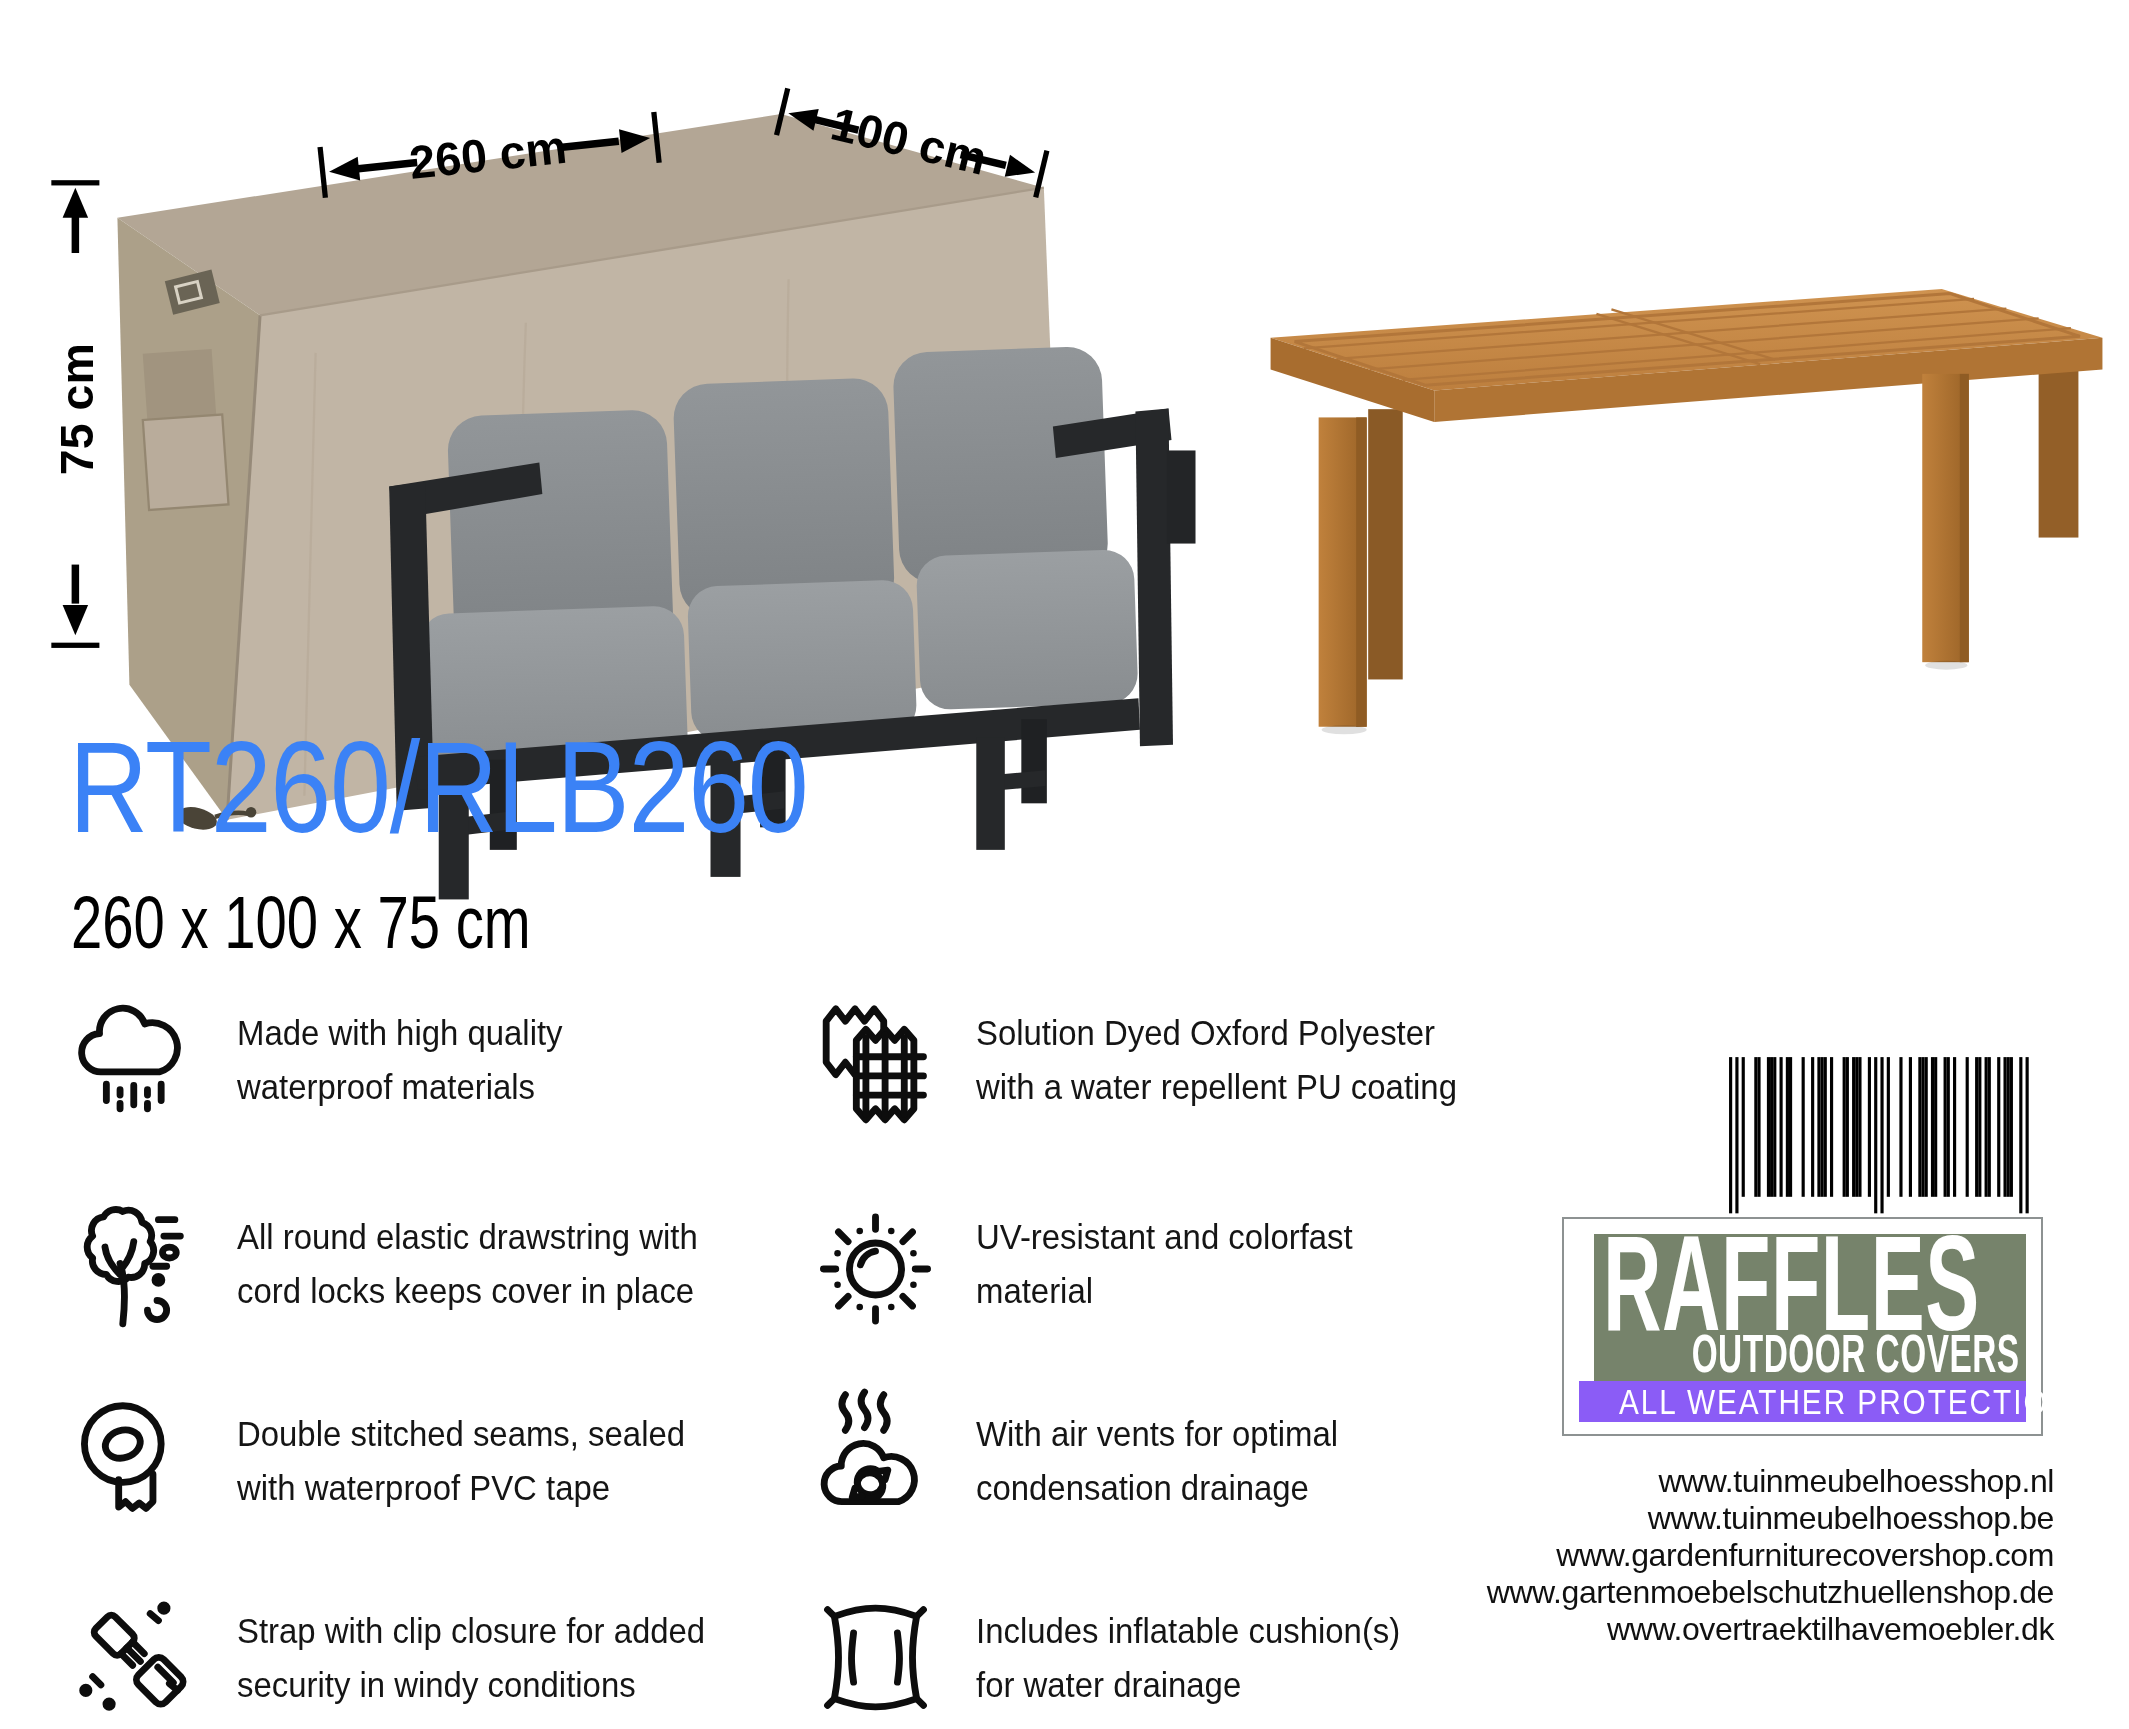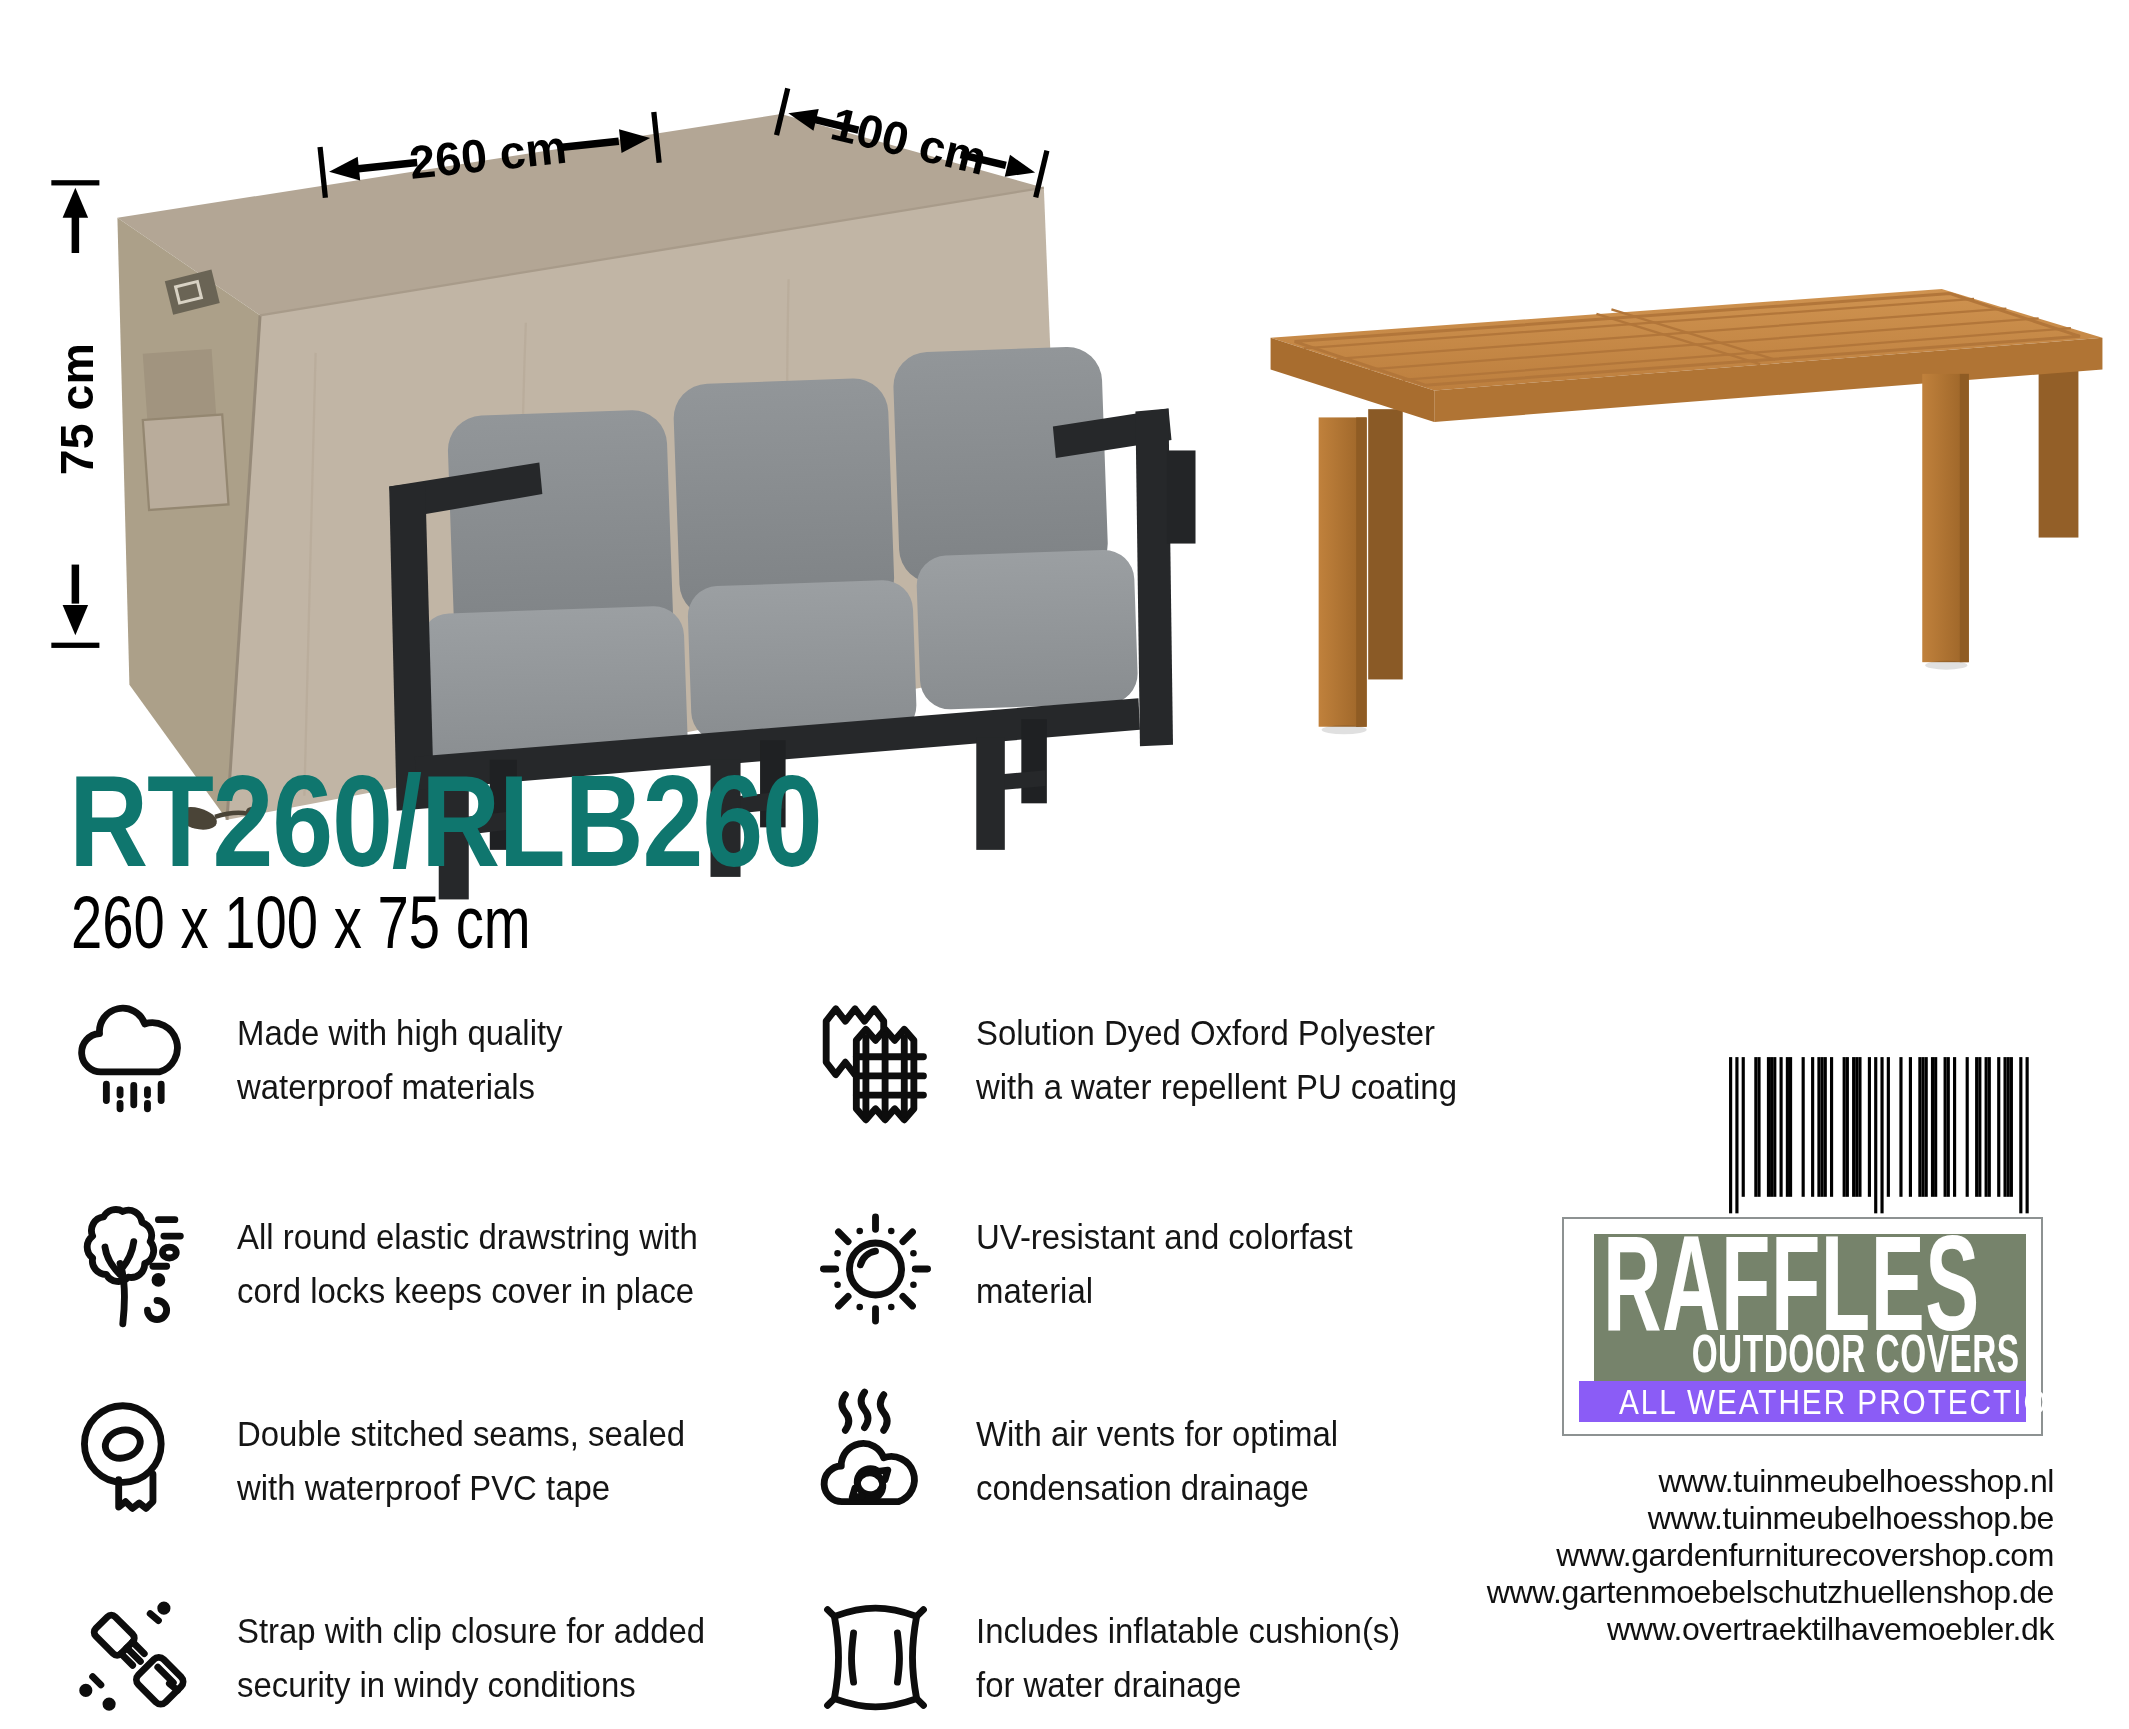--- a/index.html
+++ b/index.html
@@ -7,22 +7,22 @@
     width:2129px; height:1730px; position:relative; overflow:hidden;
     background:#ffffff; font-family:"Liberation Sans", sans-serif; color:#111;
   }
   svg text { font-family:"Liberation Sans", sans-serif; }
 
   
   #scene { position:absolute; left:0; top:0; pointer-events:none; }
 
   
   .title {
-    position:absolute; left:69px; top:757px; font-size:129px; font-weight:bold;
-    line-height:1; white-space:nowrap; color:#0f766e;
+    position:absolute; left:69px; top:723px; font-size:129px; font-weight:normal;
+    line-height:1; white-space:nowrap; color:#3b82f6;
   }
   .title > span { display:inline-block; transform:scaleX(0.85); transform-origin:0 0; letter-spacing:-1.5px; }
   .subtitle {
     position:absolute; left:71px; top:885px; font-size:75px; font-weight:normal;
     line-height:1; white-space:nowrap; color:#000;
   }
   .subtitle > span { display:inline-block; transform:scaleX(0.75); transform-origin:0 0; }
 
   
   .features {

